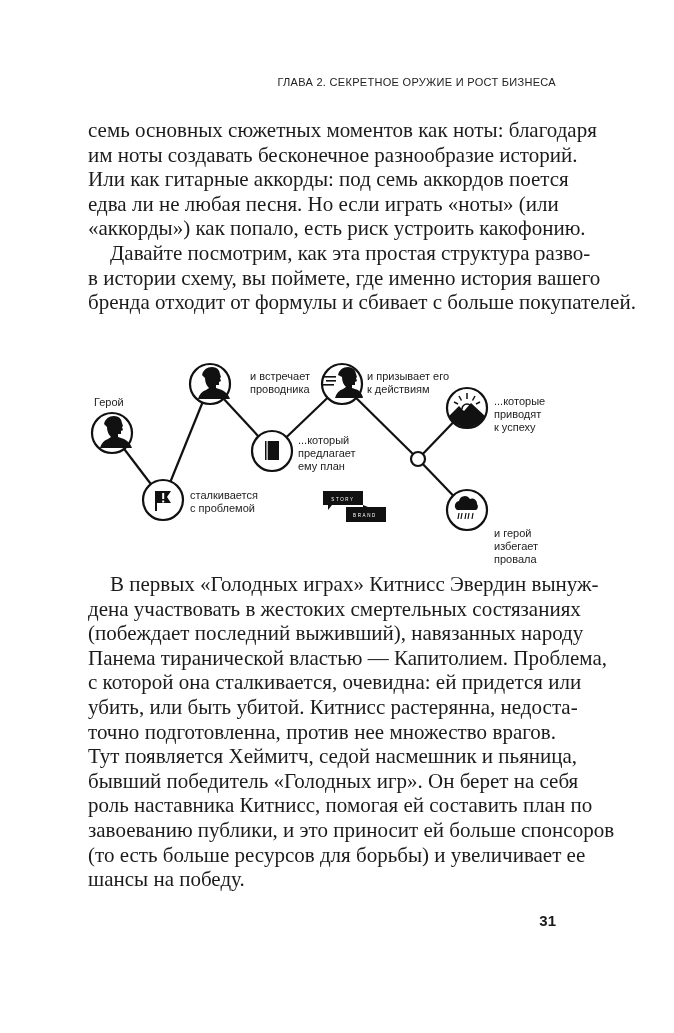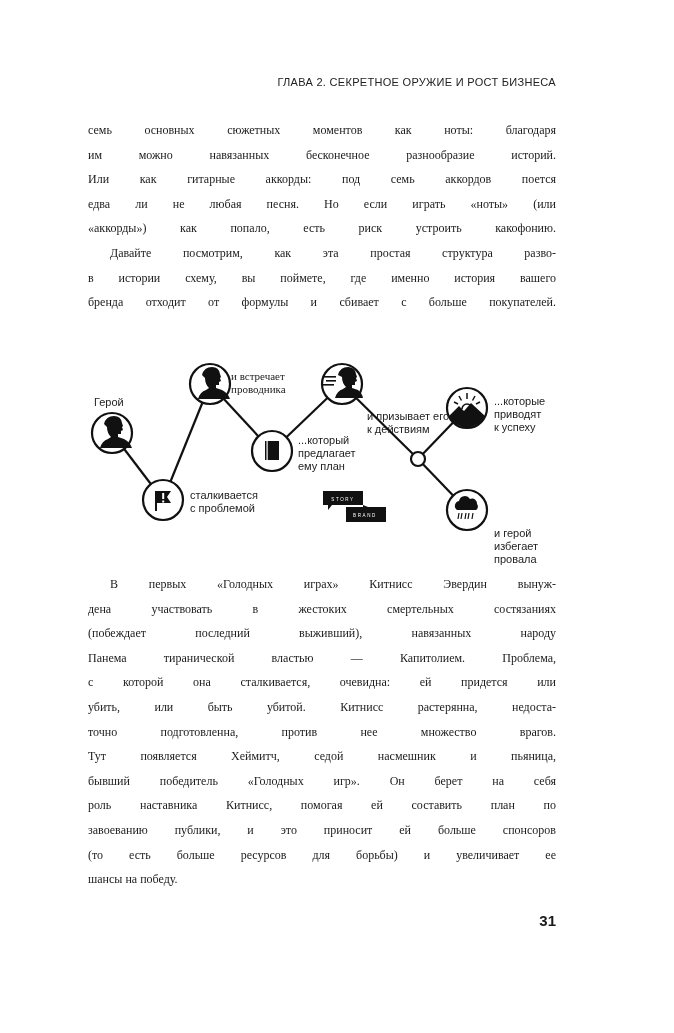--- a/index.html
+++ b/index.html
@@ -1,37 +1,37 @@
 <!DOCTYPE html>
 <html><head>
 <meta charset="utf-8">
 <style>
   html, body { margin:0; padding:0; background:#ffffff; }
   body { width:674px; height:1033px; position:relative; overflow:hidden; color:#1a1a1a; }
   .running-head { position:absolute; top:76px; right:118px; font-family:"Liberation Sans", sans-serif; font-size:11px; letter-spacing:0.3px; color:#222; white-space:nowrap; }
-  .para { position:absolute; left:88px; width:468px; font-family:"Liberation Serif", serif; font-size:12px; line-height:24.6px; color:#1b1b1b; }
+  .para { position:absolute; left:88px; width:468px; font-family:"Liberation Serif", serif; font-size:21px; line-height:24.6px; color:#1b1b1b; }
   .para .line { display:block; text-align:justify; text-align-last:justify; white-space:nowrap; height:24.6px; }
   .para .line.last { text-align-last:left; }
   .para .line.indent { padding-left:22px; }
   #p1 { top:118px; }
   #p2 { top:241px; }
   #p3 { top:572px; }
   .diagram { position:absolute; left:80px; top:360px; width:500px; height:180px; }
   .diagram svg { position:absolute; left:0; top:0; }
   .dlabel { position:absolute; font-family:"Liberation Sans", sans-serif; font-size:11px; line-height:13px; color:#222; white-space:pre; }
   .page-number { position:absolute; top:912px; right:118px; font-family:"Liberation Sans", sans-serif; font-weight:bold; font-size:15px; color:#1a1a1a; }
 </style>
 </head>
 <body>
 
 <div class="running-head">ГЛАВА 2.  СЕКРЕТНОЕ ОРУЖИЕ И РОСТ БИЗНЕСА</div>
 
 <div class="para" id="p1">
   <span class="line">семь основных сюжетных моментов как ноты: благодаря</span>
-  <span class="line">им можно навязанных бесконечное разнообразие историй.</span>
+  <span class="line">им ноты создавать бесконечное разнообразие историй.</span>
   <span class="line">Или как гитарные аккорды: под семь аккордов поется</span>
   <span class="line">едва ли не любая песня. Но если играть «ноты» (или</span>
   <span class="line">«аккорды») как попало, есть риск устроить какофонию.</span>
 </div>
 
 <div class="para" id="p2">
   <span class="line indent">Давайте посмотрим, как эта простая структура разво-</span>
   <span class="line">в истории схему, вы поймете, где именно история вашего</span>
   <span class="line">бренда отходит от формулы и сбивает с больше покупателей.</span>
 </div>
@@ -126,26 +126,26 @@
       <path d="M263 147 h43 v15 h-37 l-3 0 v-15 z" fill="#111"></path>
       <path d="M283 145 l5 2 h-5 z" fill="#111"></path>
       <text x="263" y="140.5" font-family="Liberation Sans, sans-serif" font-size="4.5" letter-spacing="1.6" fill="#fff" text-anchor="middle">STORY</text>
       <text x="285" y="157" font-family="Liberation Sans, sans-serif" font-size="4.5" letter-spacing="1.6" fill="#fff" text-anchor="middle">BRAND</text>
     </g>
   </svg>
 
   <div class="dlabel" style="left:14px; top:36px;">Герой</div>
   <div class="dlabel" style="left:110px; top:129px;">сталкивается
 с проблемой</div>
-  <div class="dlabel" style="left:151px; top:10px;font-family:Liberation Serif, serif;">и встречает
+  <div class="dlabel" style="left:170px; top:10px;">и встречает
 проводника</div>
   <div class="dlabel" style="left:218px; top:74px;">...который
 предлагает
 ему план</div>
-  <div class="dlabel" style="left:287px; top:10px;margin-top:40px;">и призывает его
+  <div class="dlabel" style="left:287px; top:10px;">и призывает его
 к действиям</div>
   <div class="dlabel" style="left:414px; top:35px;">...которые
 приводят
 к успеху</div>
   <div class="dlabel" style="left:414px; top:127px;margin-top:40px;">и герой
 избегает
 провала</div>
 </div>
 
 <div class="para" id="p3">

